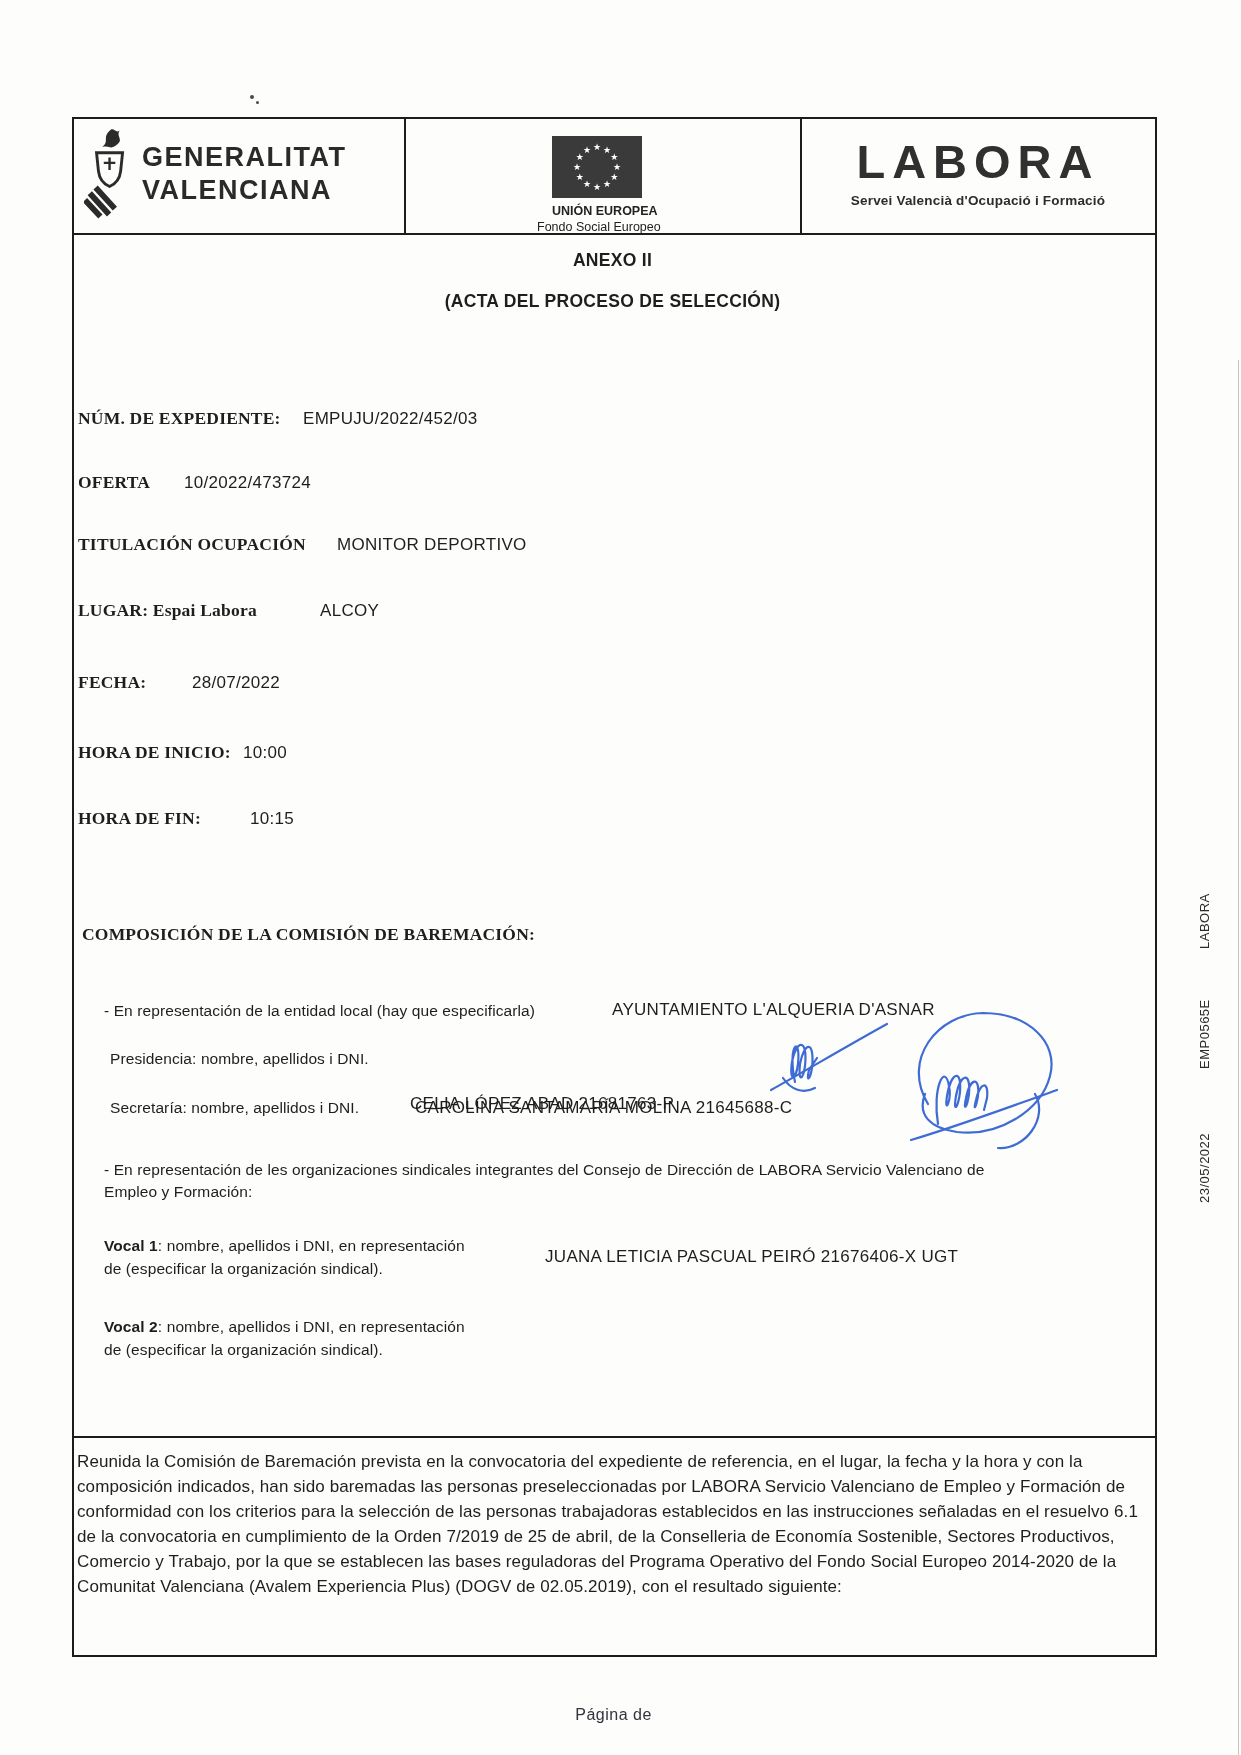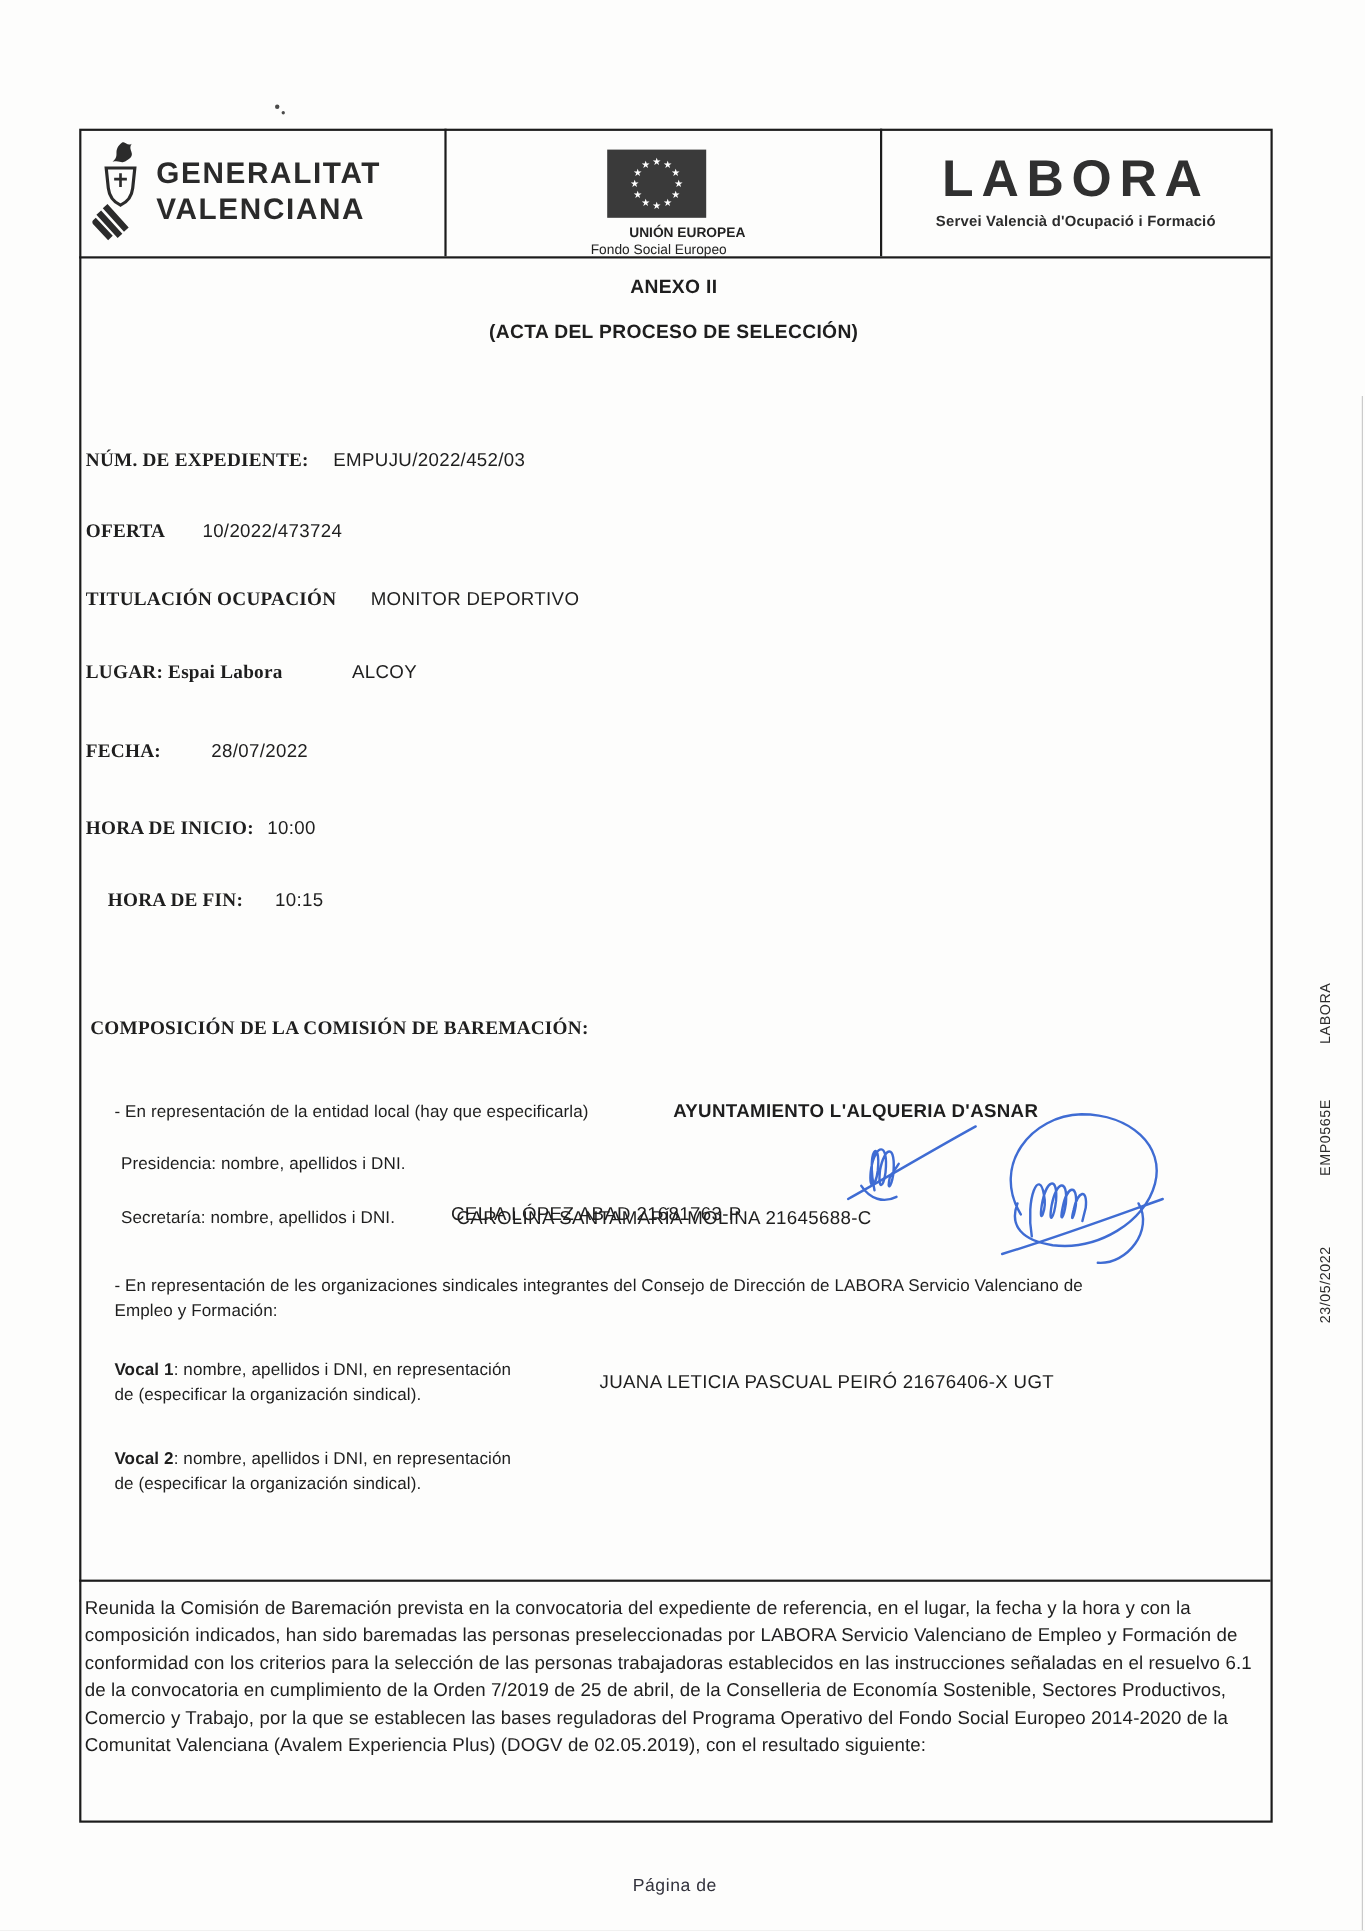--- a/index.html
+++ b/index.html
@@ -71,21 +71,21 @@
           <text x="55" y="51.3">★</text>
         <text x="45" y="54">★</text>
           <text x="35" y="51.3">★</text>
           <text x="27.7" y="44">★</text>
         <text x="25" y="34">★</text>
           <text x="27.7" y="24">★</text>
           <text x="35" y="16.7">★</text>
       </g>
     </svg>
   </div>
-  <div class="abs eu-cap" style="left:552px;top:204px;width:90px;text-align:center;white-space:nowrap;margin-left:20px;">UNIÓN EUROPEA</div>
+  <div class="abs eu-cap" style="left:552px;top:204px;width:90px;text-align:center;white-space:nowrap;">UNIÓN EUROPEA</div>
   <div class="abs eu-sub" style="left:537px;top:220px;width:120px;text-align:center;white-space:nowrap;">Fondo Social Europeo</div>
 
   <div class="abs labora-word" style="left:802px;top:134px;width:352px;text-align:center;">LABORA</div>
   <div class="abs labora-tag" style="left:802px;top:193px;width:352px;text-align:center;">Servei Valencià d'Ocupació i Formació</div>
 
   <div class="abs doc-title" style="top:250px;">ANEXO II</div>
   <div class="abs doc-title" style="top:291px;">(ACTA DEL PROCESO DE SELECCIÓN)</div>
 
   <div class="abs lbl" style="left:78px;top:408px;">NÚM. DE EXPEDIENTE:</div>
   <div class="abs val" style="left:303px;top:409px;">EMPUJU/2022/452/03</div>
@@ -98,27 +98,27 @@
 
   <div class="abs lbl" style="left:78px;top:600px;">LUGAR: Espai Labora</div>
   <div class="abs val" style="left:320px;top:601px;">ALCOY</div>
 
   <div class="abs lbl" style="left:78px;top:672px;">FECHA:</div>
   <div class="abs val" style="left:192px;top:673px;">28/07/2022</div>
 
   <div class="abs lbl" style="left:78px;top:742px;">HORA DE INICIO:</div>
   <div class="abs val" style="left:243px;top:743px;">10:00</div>
 
-  <div class="abs lbl" style="left:78px;top:808px;margin-left:20px;">HORA DE FIN:</div>
+  <div class="abs lbl" style="left:78px;top:808px;">HORA DE FIN:</div>
   <div class="abs val" style="left:250px;top:809px;">10:15</div>
 
   <div class="abs lbl" style="left:82px;top:924px;">COMPOSICIÓN DE LA COMISIÓN DE BAREMACIÓN:</div>
 
   <div class="abs sub" style="left:104px;top:1002px;">- En representación de la entidad local (hay que especificarla)</div>
-  <div class="abs val" style="left:612px;top:1000px;font-weight:bold;">AYUNTAMIENTO L'ALQUERIA D'ASNAR</div>
+  <div class="abs val" style="left:612px;top:1000px;">AYUNTAMIENTO L'ALQUERIA D'ASNAR</div>
 
   <div class="abs sub" style="left:110px;top:1050px;">Presidencia: nombre, apellidos i DNI.</div>
   <div class="abs val" style="left:410px;top:1049px;margin-top:45px;">CELIA LÓPEZ ABAD   21681763-P</div>
 
   <div class="abs sub" style="left:110px;top:1099px;">Secretaría: nombre, apellidos i DNI.</div>
   <div class="abs val" style="left:415px;top:1098px;">CAROLINA SANTAMARÍA MOLINA   21645688-C</div>
 
   <div class="abs sub" style="left:104px;top:1161px;">- En representación  de les organizaciones sindicales integrantes del Consejo de Dirección de LABORA Servicio Valenciano de</div>
   <div class="abs sub" style="left:104px;top:1183px;">Empleo y Formación:</div>
 

